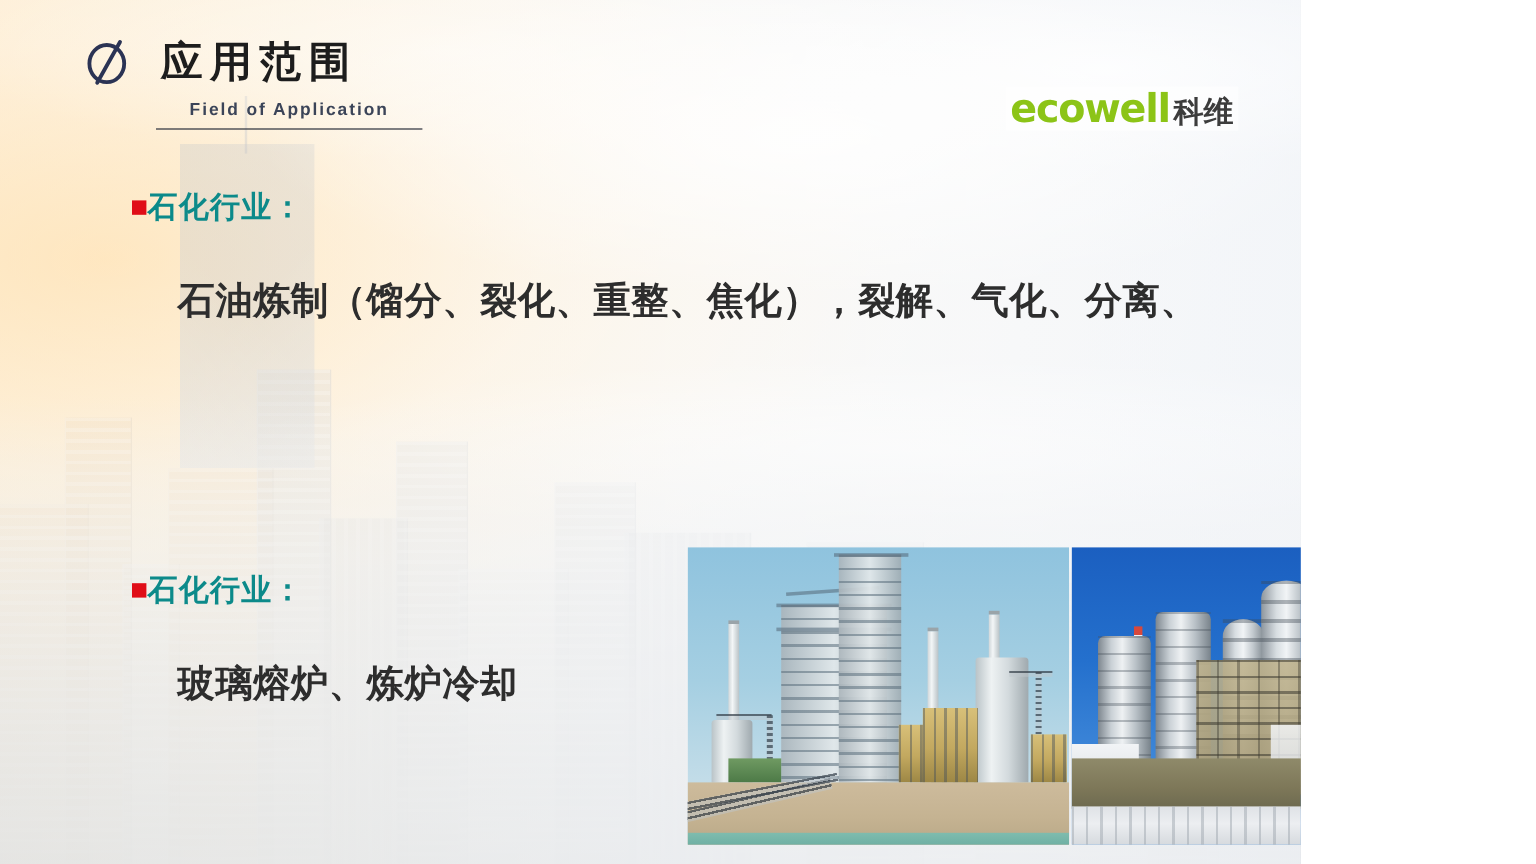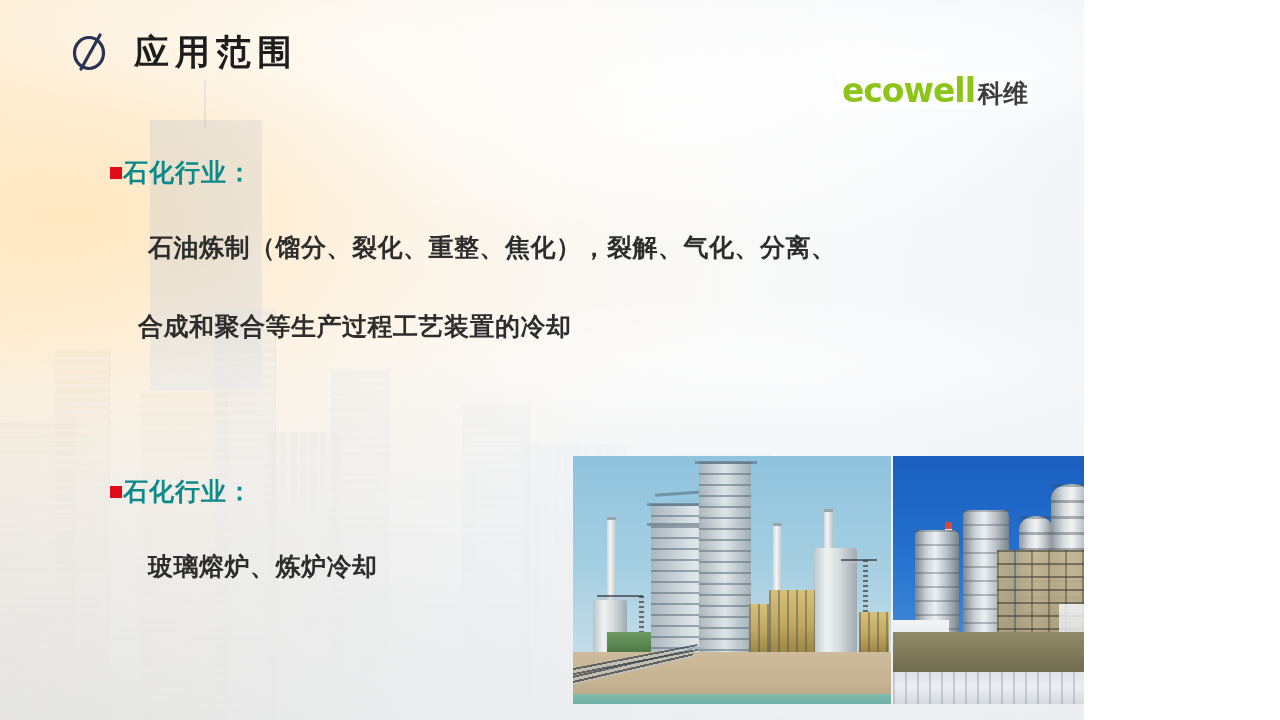--- a/index.html
+++ b/index.html
@@ -179,21 +179,21 @@
     font-family: "DejaVu Sans", "Liberation Sans", sans-serif;
     font-size: 25px;
     font-weight: 700;
     color: #0c8a8a;
     letter-spacing: 1px;
     line-height: 1.1;
   }
   .body-line {
     position: absolute;
     font-family: "DejaVu Sans", "Liberation Sans", sans-serif;
-    font-size: 25px;
+    font-size: 31px;
     font-weight: 700;
     color: #2d2d2d;
     letter-spacing: 0.5px;
     white-space: nowrap;
     line-height: 1.1;
   }
 
   
   .p-b1   { left: 110px; top: 159px; }
   .p-t1   { left: 148px; top: 234px; }
@@ -362,36 +362,39 @@
   <div class="bg-layer bg-veil"></div>
 
   <div class="title-block">
     <div class="title-row">
       <svg class="diameter-icon" viewBox="0 0 44 48">
         <ellipse cx="21" cy="25" rx="14.5" ry="15.5" fill="none" stroke="#2b3354" stroke-width="3.2"></ellipse>
         <line x1="13" y1="41" x2="32" y2="7" stroke="#2b3354" stroke-width="3.2" stroke-linecap="round"></line>
       </svg>
       <div class="title-cn">应用范围</div>
     </div>
+    <div class="subtitle-wrap">
+      <div class="title-en">Field of Application</div>
+      <div class="title-rule"></div>
+    </div>
   </div>
 
   <div class="logo">
     <span class="logo-mark">ecowell</span>
     <span class="logo-cn">科维</span>
   </div>
 
   <div class="content">
 
     <div class="bullet-row p-b1">
       <span class="bullet-sq"></span>
       <span class="bullet-head">石化行业：</span>
     </div>
 
     <div class="body-line p-t1">石油炼制（馏分、裂化、重整、焦化），裂解、气化、分离、</div>
-    <div class="body-line p-t2">合成和聚合等生产过程工艺装置的冷却</div>
 
 
     <div class="bullet-row p-b3">
       <span class="bullet-sq"></span>
       <span class="bullet-head">石化行业：</span>
     </div>
 
     <div class="body-line p-t3">玻璃熔炉、炼炉冷却</div>
   </div>
 

